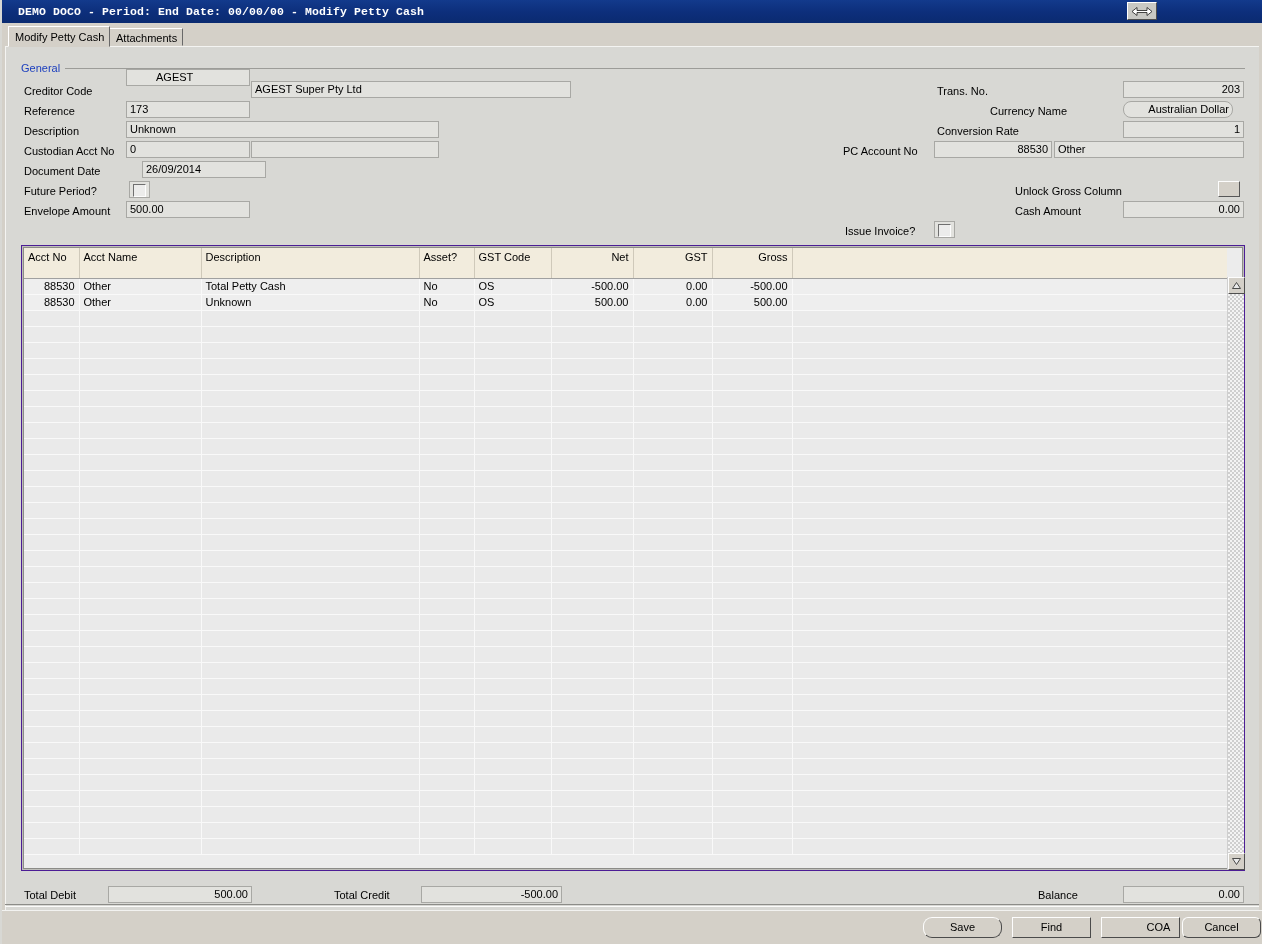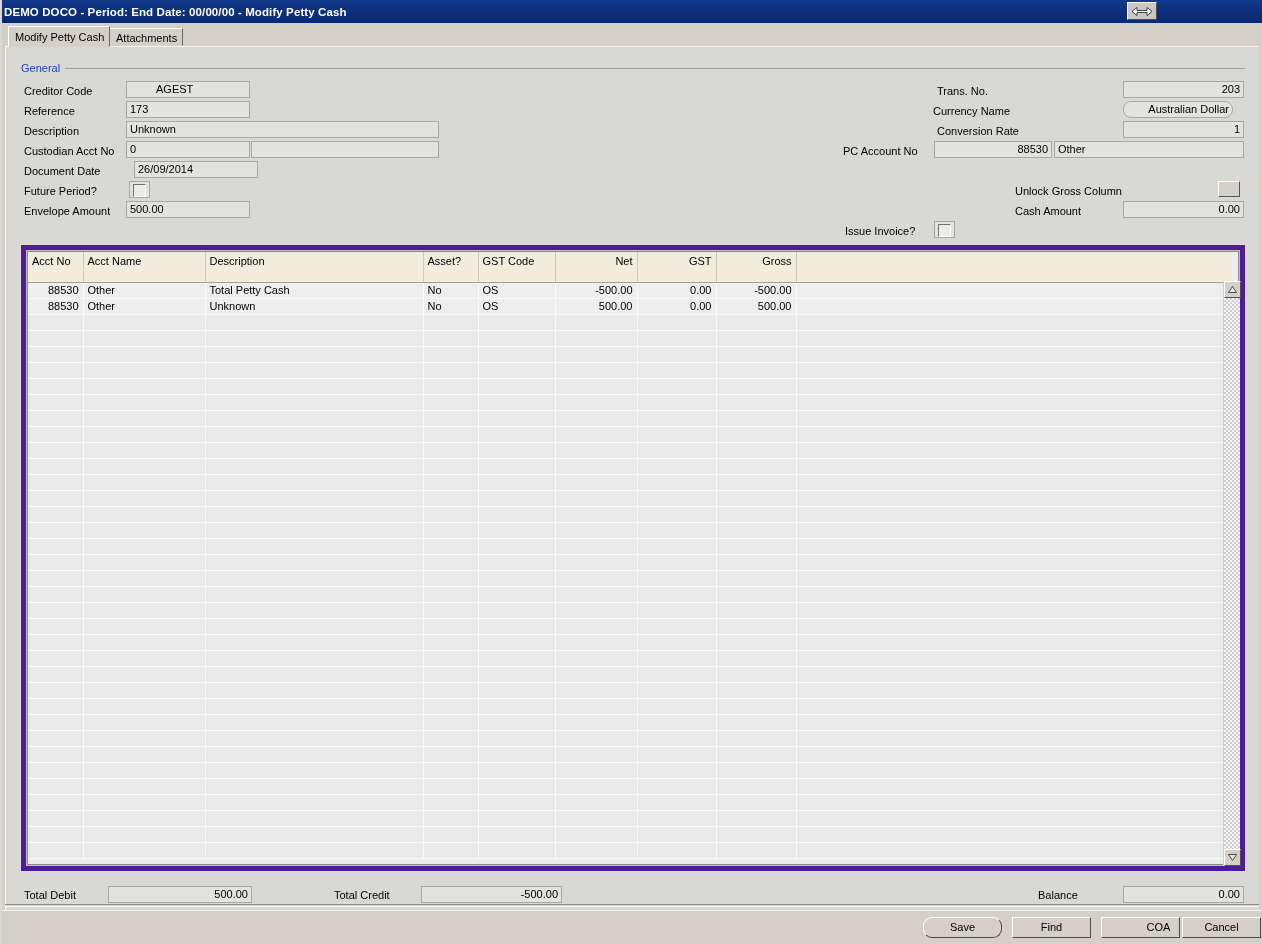--- a/index.html
+++ b/index.html
@@ -24,21 +24,21 @@
   
   #titlebar {
     position: absolute; left: 0; top: 0;
     width: 1262px; height: 23px;
     background: linear-gradient(to bottom, #133a8c 0%, #0d2f7c 50%, #0a2a70 100%);
     color: #fff;
     font-weight: bold;
     font-size: 11.5px;
     display: flex; align-items: center;
   }
-  #titlebar .tb-text { padding-left: 2px; letter-spacing: .1px; white-space: nowrap; }
+  #titlebar .tb-text { padding-left: 16px; letter-spacing: .1px; white-space: nowrap; font-family: Liberation Mono, monospace; }
   .tb-btn {
     position: absolute; top: 2px; right: 107px;
     width: 30px; height: 18px;
     background: #c8c8c4;
     border: 1px solid;
     border-color: #fff #4e4e4e #4e4e4e #fff;
     display: flex; align-items: center; justify-content: center;
     cursor: pointer;
   }
   .tb-btn svg { display: block; }
@@ -134,21 +134,21 @@
     background: #d4d0c8;
     border: 1px solid;
     border-color: #fdfdfd #575757 #575757 #fdfdfd;
     cursor: pointer;
   }
 
   
   #grid {
     position: absolute; left: 19px; top: 245px;
     width: 1224px; height: 626px;
-    border: 5px solid #4c1d95;
+    border: 1px solid #4c1d95;
     background: #bfbfba;
     padding: 1px;
   }
   #grid-inner {
     position: relative;
     width: 100%; height: 100%;
     background: #ececec;
     border: 1px solid #8c8c88;
     overflow: hidden;
   }
@@ -235,21 +235,21 @@
     font-size: 11px;
     color: #000;
     cursor: pointer;
     text-align: center;
     line-height: 19px;
   }
   #btn-save { right: 262px; border-radius: 9px; }
   #btn-find { right: 173px; }
   #btn-coa  { right: 84px; padding-left: 36px; }
   #btn-cancel { right: -5px; }
-  #btn-cancel { right: 3px; }
+  #btn-cancel { right: 3px; border-radius: 6px; }
 
   
   #client-bevel {
     position: absolute; left: 3px; top: 904px;
     width: 1254px; height: 3px;
     border-top: 1px solid #8c8c88;
     border-bottom: 1px solid #fbfbfa;
   }
 </style>
 </head>
@@ -270,45 +270,46 @@
     <div class="tab active" id="tab-0">Modify Petty Cash</div>
     <div class="tab" id="tab-1">Attachments</div>
   </div>
 
   <div id="client"></div>
 
   <div id="general-label">General</div>
   <div id="general-rule"></div>
 
   <div class="lbl" style="left:22px; top:84px;">Creditor Code</div>
-  <div class="fld" style="left:124px; top:81px; width:124px;padding-left:29px;">AGEST</div>
+  <div class="fld" style="left:124px; top:69px; width:124px;padding-left:29px;">AGEST</div>
+  <div class="fld" style="left:249px; top:81px; width:320px;">AGEST Super Pty Ltd</div>
 
   <div class="lbl" style="left:22px; top:104px;">Reference</div>
   <div class="fld" style="left:124px; top:101px; width:124px;">173</div>
 
   <div class="lbl" style="left:22px; top:124px;">Description</div>
   <div class="fld" style="left:124px; top:121px; width:313px;">Unknown</div>
 
   <div class="lbl" style="left:22px; top:144px;">Custodian Acct No</div>
   <div class="fld" style="left:124px; top:141px; width:124px;">0</div>
   <div class="fld" style="left:249px; top:141px; width:188px;"></div>
 
   <div class="lbl" style="left:22px; top:164px;">Document Date</div>
-  <div class="fld" style="left:132px; top:161px; width:124px;">26/09/2014</div>
+  <div class="fld" style="left:140px; top:161px; width:124px;">26/09/2014</div>
 
   <div class="lbl" style="left:22px; top:184px;">Future Period?</div>
   <div class="cbx" style="left:127px; top:181px;"></div>
 
   <div class="lbl" style="left:22px; top:204px;">Envelope Amount</div>
   <div class="fld" style="left:124px; top:201px; width:124px;">500.00</div>
 
   <div class="lbl r" style="left:935px; top:84px; width:180px;">Trans. No.</div>
   <div class="fld num" style="left:1121px; top:81px; width:121px;">203</div>
 
-  <div class="lbl r" style="left:931px; top:104px; width:180px;">Currency Name</div>
+  <div class="lbl r" style="left:988px; top:104px; width:180px;">Currency Name</div>
   <div class="fld num" style="left:1121px; top:101px; width:110px;border-radius:8px;">Australian Dollar</div>
 
   <div class="lbl r" style="left:935px; top:124px; width:180px;">Conversion Rate</div>
   <div class="fld num" style="left:1121px; top:121px; width:121px;">1</div>
 
   <div class="lbl" style="left:841px; top:144px;">PC Account No</div>
   <div class="fld num" style="left:932px; top:141px; width:118px;">88530</div>
   <div class="fld" style="left:1052px; top:141px; width:190px;">Other</div>
 
   <div class="lbl" style="left:1013px; top:184px;">Unlock Gross Column</div>

